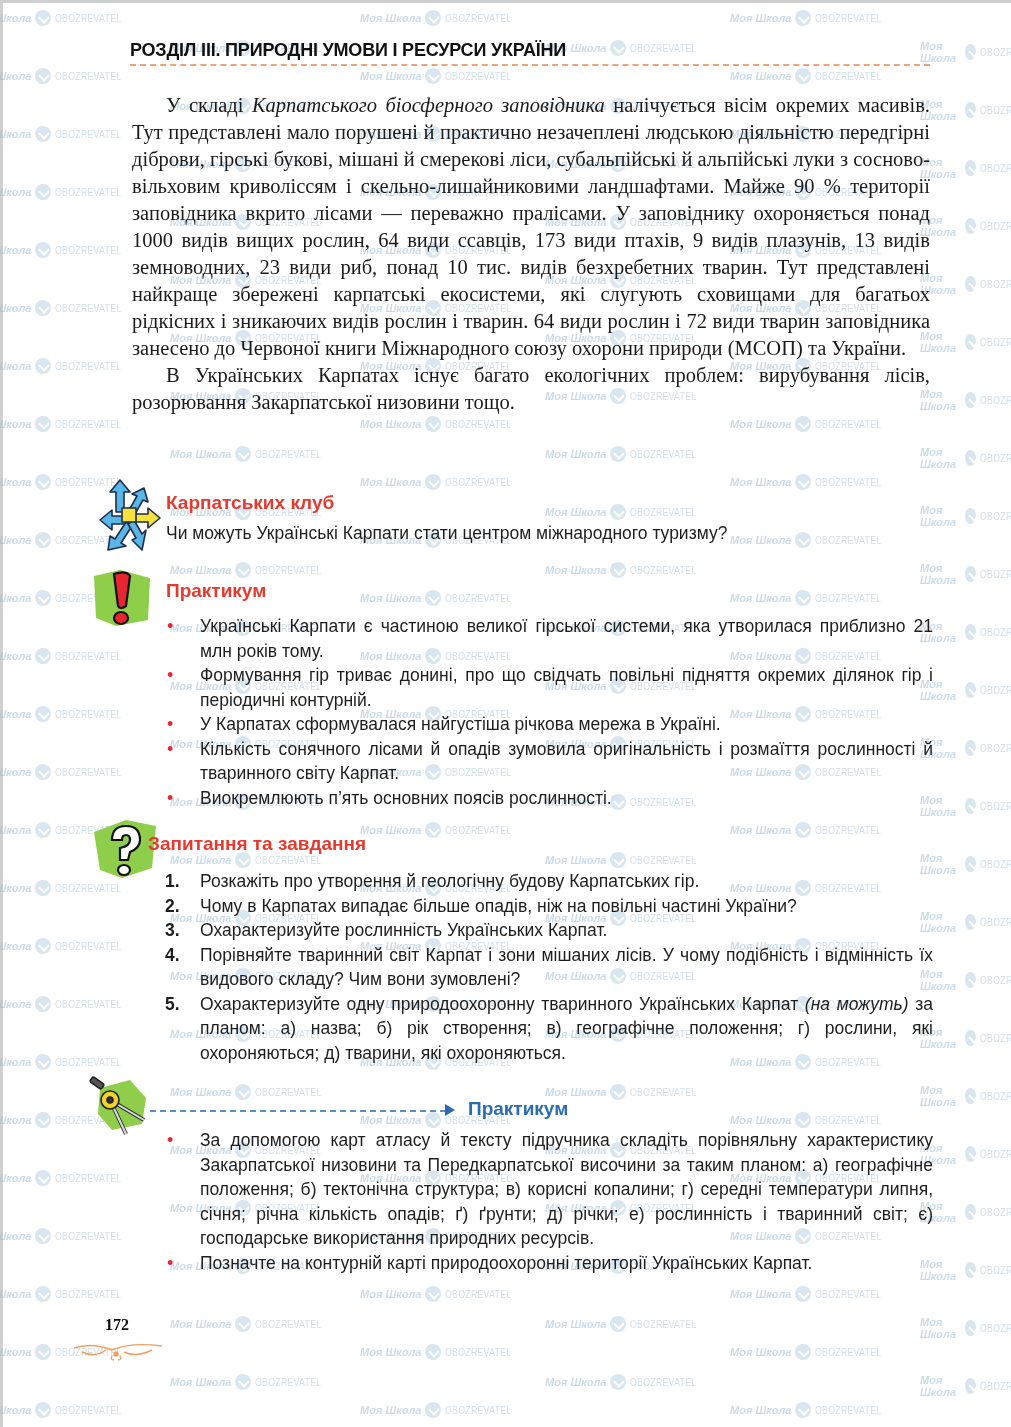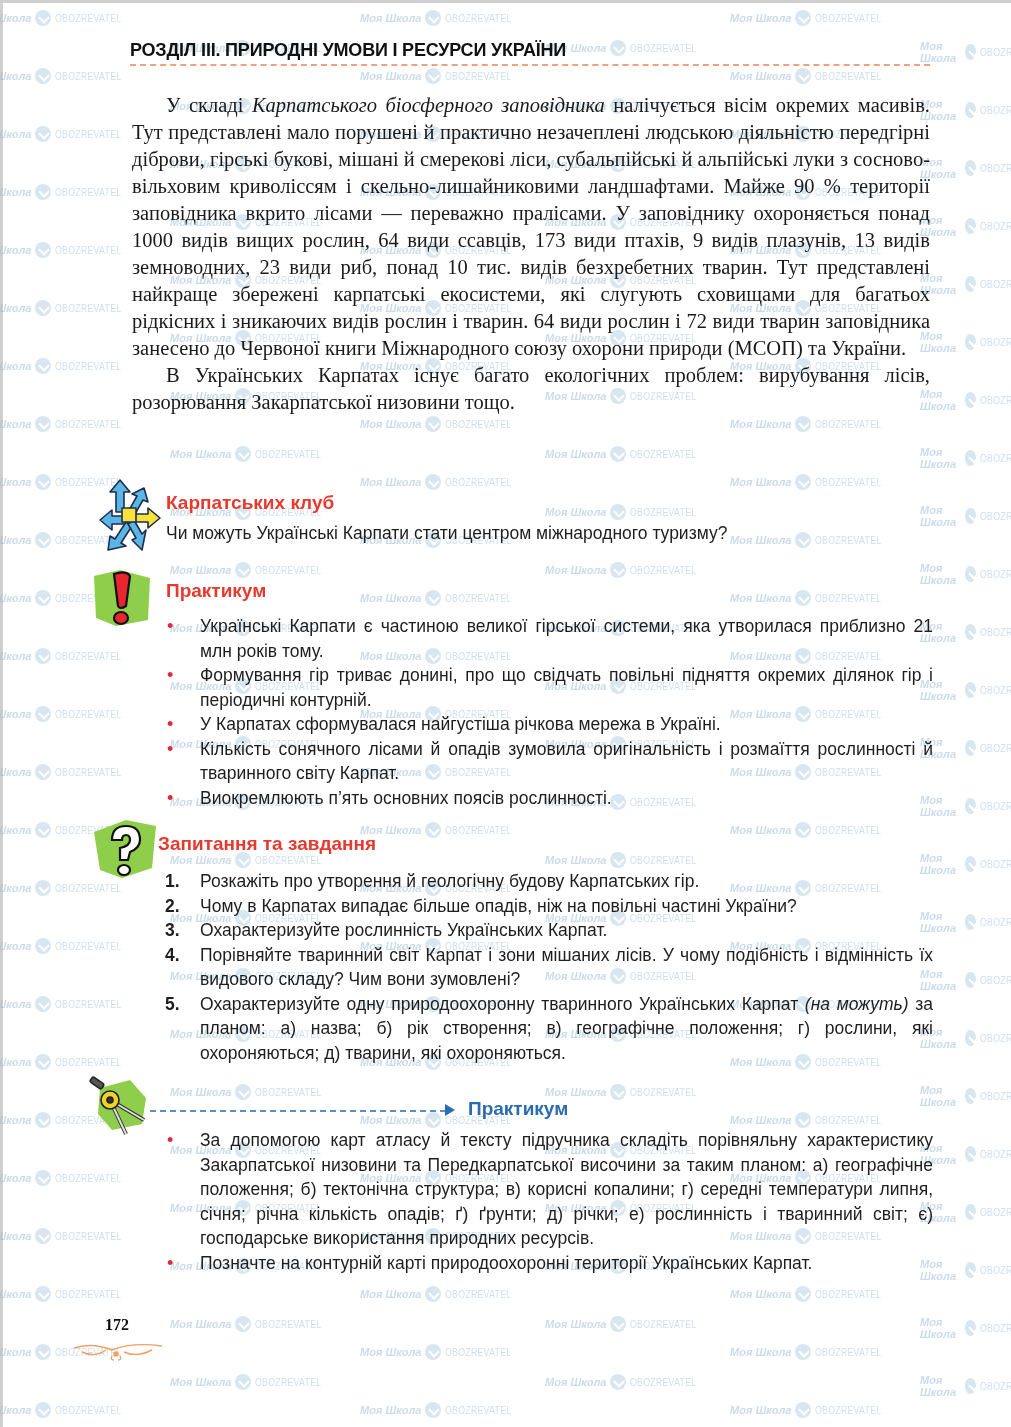--- a/index.html
+++ b/index.html
@@ -841,21 +841,21 @@
   <li>Виокремлюють п’ять основних поясів рослинності.</li>
 </ul>
 
 <div class="icon-box" style="left:92px;top:818px;width:66px;height:62px;">
   <svg width="66" height="62" viewBox="0 0 66 62">
     <polygon points="2,14 34,2 64,8 60,50 30,60 8,52" fill="#8fce4a"></polygon>
     <path d="M20,22 Q20,8 34,8 Q48,8 48,22 Q48,30 38,34 L36,42 L28,42 L28,30 Q38,28 38,22 Q38,17 34,17 Q30,17 30,22 Z" fill="#ffffff" stroke="#111" stroke-width="2.2"></path>
     <ellipse cx="32" cy="52" rx="6" ry="5" fill="#ffffff" stroke="#111" stroke-width="2.2"></ellipse>
   </svg>
 </div>
-<div class="section-title" style="left:158px;top:833px;">Запитання та завдання</div>
+<div class="section-title" style="left:148px;top:833px;">Запитання та завдання</div>
 <ol class="qs sans" style="top:869px;">
   <li><span class="num">1.</span><span>Розкажіть про утворення й геологічну будову Карпатських гір.</span></li>
   <li><span class="num">2.</span><span>Чому в Карпатах випадає більше опадів, ніж на повільні частині України?</span></li>
   <li><span class="num">3.</span><span>Охарактеризуйте рослинність Українських Карпат.</span></li>
   <li><span class="num">4.</span><span>Порівняйте тваринний світ Карпат і зони мішаних лісів. У чому подібність і відмінність їх видового складу? Чим вони зумовлені?</span></li>
   <li><span class="num">5.</span><span>Охарактеризуйте одну природоохоронну тваринного Українських Карпат </span><em>(на можуть)</em><span> за планом: а) назва; б) рік створення; в) географічне положення; г) рослини, які охороняються; д) тварини, які охороняються.</span></li>
 </ol>
 
 <div class="icon-box" style="left:86px;top:1074px;width:66px;height:62px;">
   <svg width="66" height="62" viewBox="0 0 66 62">

